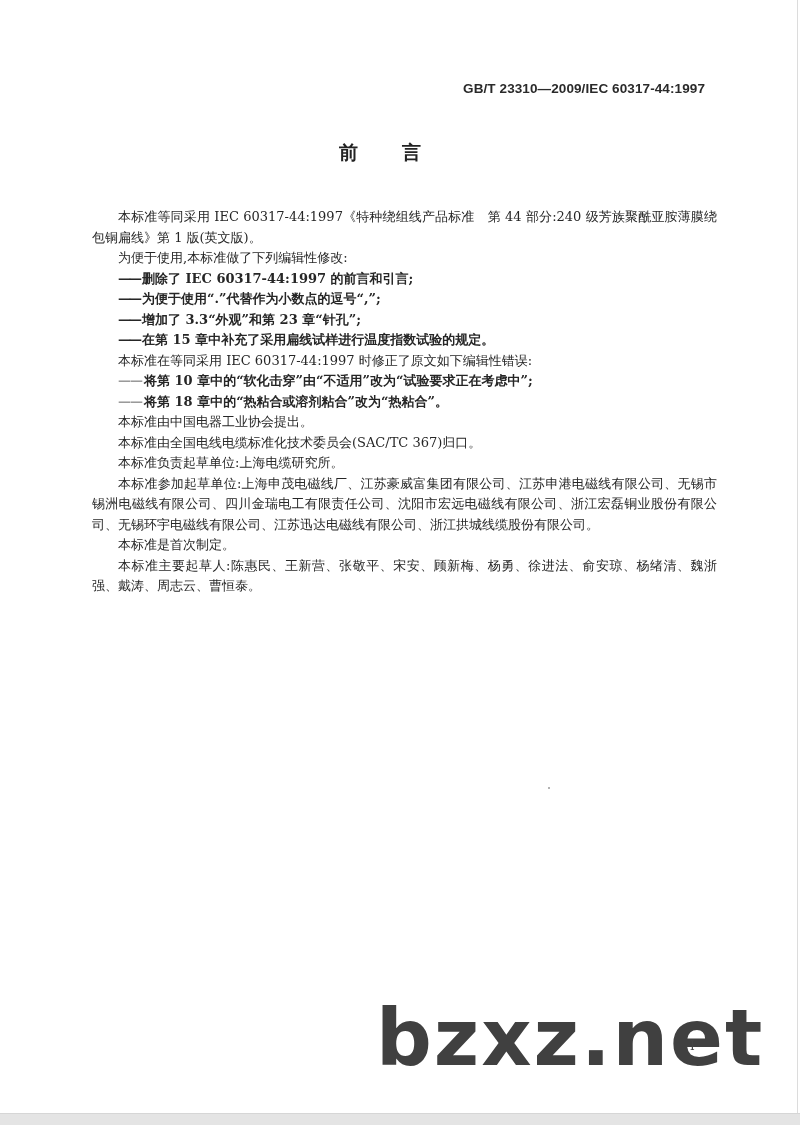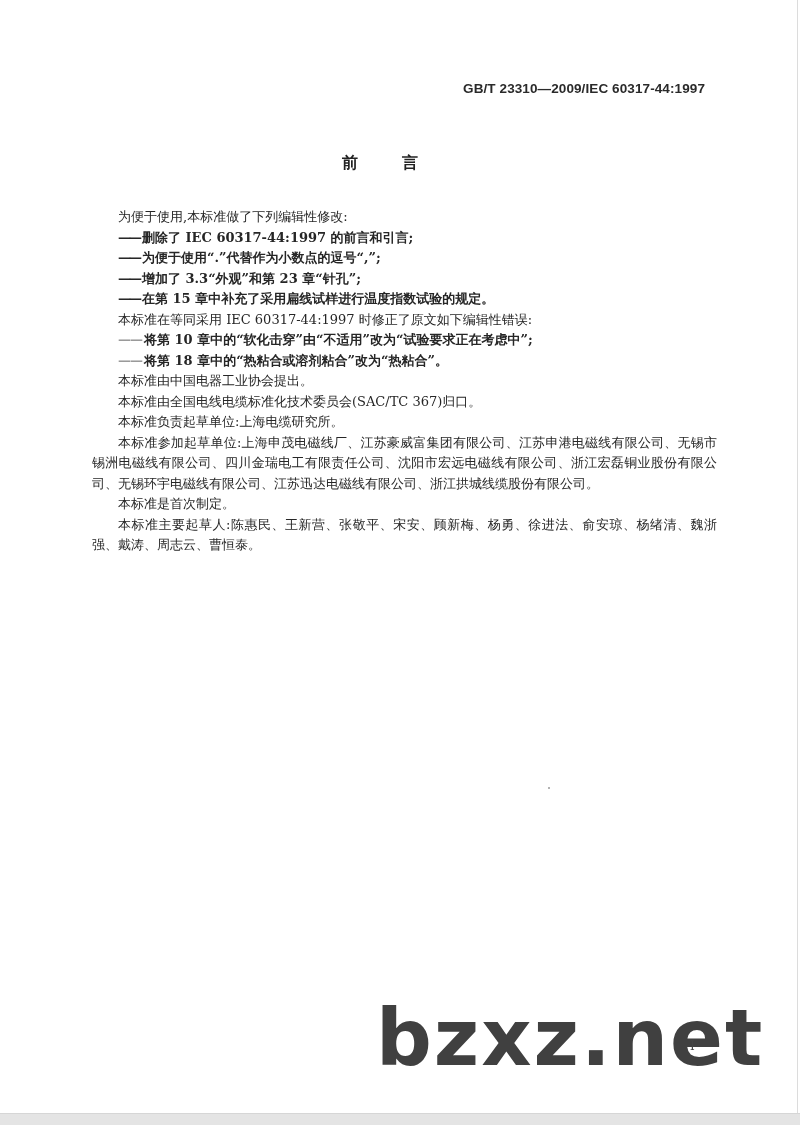--- a/index.html
+++ b/index.html
@@ -49,25 +49,25 @@
     font-weight: bold;
     font-size: 13.5px;
     color: #2a2a2a;
     letter-spacing: 0.1px;
     margin-top: 8px;
   }
   .title {
     position: absolute;
     left: 0;
     width: 760px;
-    top: 153px;
+    top: 140px;
     text-align: center;
     font-family: "DejaVu Sans", sans-serif;
     font-weight: bold;
-    font-size: 16px;
+    font-size: 19px;
     color: #222;
     word-spacing: 0;
   }
   .title span.sp { display: inline-block; width: 44px; }
   .body-text {
     position: absolute;
     left: 92px;
     top: 207px;
     width: 625px;
     font-size: 13px;
@@ -119,20 +119,21 @@
 
 <div class="page">
 
   <div class="std-code">GB/T 23310—2009/IEC 60317-44:1997</div>
 
   <div class="title">
     <span>前</span><span class="sp"></span><span>言</span>
   </div>
 
   <div class="body-text">
+    <p class="para">本标准等同采用 IEC 60317-44:1997《特种绕组线产品标准　第 44 部分:240 级芳族聚酰亚胺薄膜绕包铜扁线》第 1 版(英文版)。</p>
     <p class="para">为便于使用,本标准做了下列编辑性修改:</p>
 
     <p class="item"><span class="dash">——</span><span>删除了 IEC 60317-44:1997 的前言和引言;</span></p>
     <p class="item"><span class="dash">——</span><span>为便于使用“.”代替作为小数点的逗号“,”;</span></p>
     <p class="item"><span class="dash">——</span><span>增加了 3.3“外观”和第 23 章“针孔”;</span></p>
     <p class="item"><span class="dash">——</span><span>在第 15 章中补充了采用扁线试样进行温度指数试验的规定。</span></p>
 
     <p class="para">本标准在等同采用 IEC 60317-44:1997 时修正了原文如下编辑性错误:</p>
     <p class="item"><span class="dash-faint">——</span><span>将第 10 章中的“软化击穿”由“不适用”改为“试验要求正在考虑中”;</span></p>
     <p class="item"><span class="dash-faint">——</span><span>将第 18 章中的“热粘合或溶剂粘合”改为“热粘合”。</span></p>

